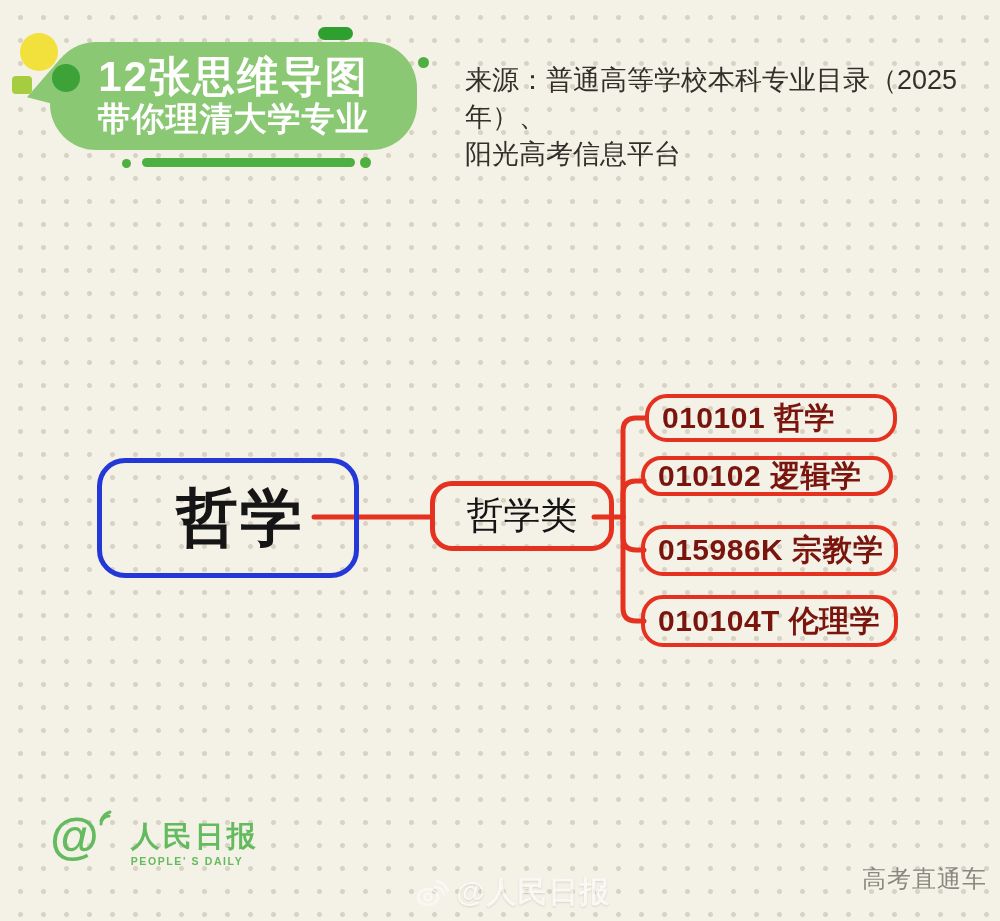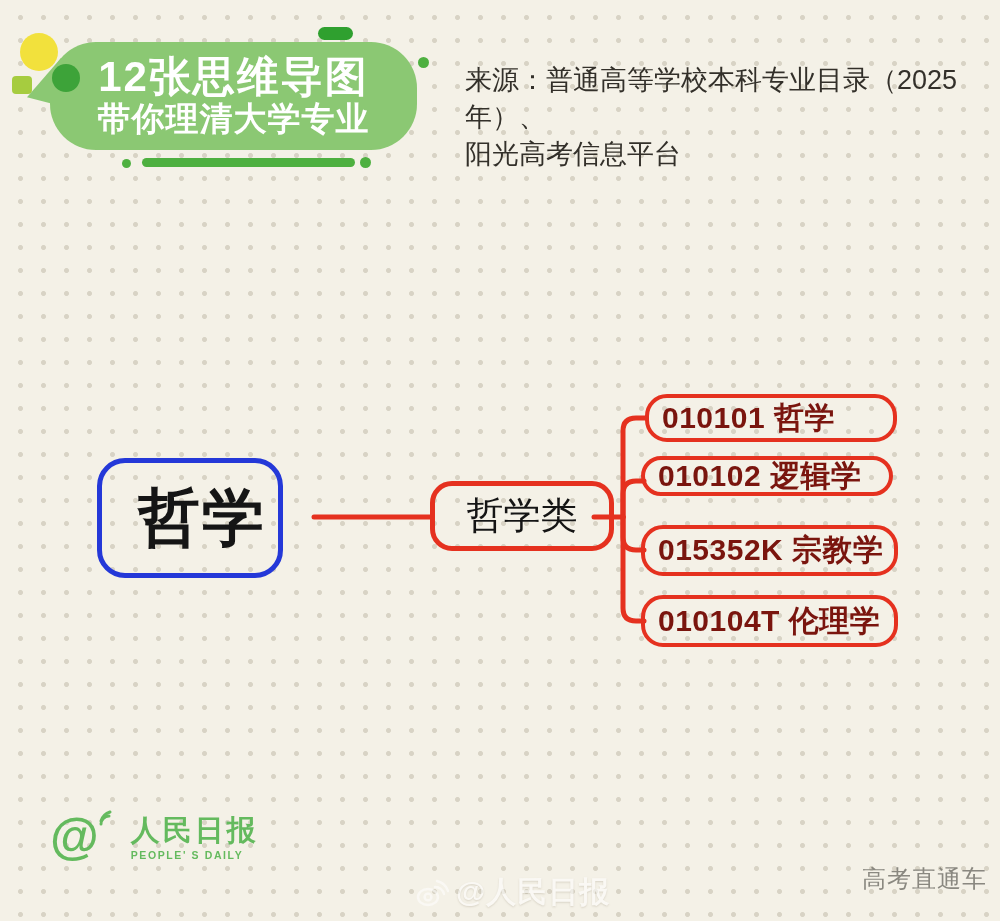--- a/index.html
+++ b/index.html
@@ -29,40 +29,40 @@
   .deco-pill{left:318px;top:27px;width:35px;height:13px;border-radius:7px;background:#2fa02f;}
   .deco-dot-right{left:418px;top:57px;width:11px;height:11px;border-radius:50%;background:#4eb040;}
   .underline-dot-l{left:122px;top:159px;width:9px;height:9px;border-radius:50%;background:#4eb040;}
   .underline-bar{left:142px;top:158px;width:213px;height:9px;border-radius:5px;background:#4eb040;}
   .underline-dot-r{left:360px;top:157px;width:11px;height:11px;border-radius:50%;background:#4eb040;}
   .source{left:465px;top:62px;width:528px;font-size:27px;line-height:37px;color:#33302a;}
   
   .connectors{left:0;top:0;width:1000px;height:921px;pointer-events:none;}
   .node{box-sizing:border-box;display:flex;align-items:center;justify-content:center;background:transparent;}
   .root-node{
-    left:97px;top:458px;width:186px;height:120px;border:5px solid #2438d8;border-radius:28px;
+    left:97px;top:458px;width:262px;height:120px;border:5px solid #2438d8;border-radius:28px;
     font-size:62px;font-weight:bold;color:#151515;letter-spacing:2px;padding-left:24px;
   }
   .category-node{
     left:430px;top:481px;width:184px;height:70px;border:5px solid #e5311f;border-radius:22px;
     font-size:37px;font-weight:normal;color:#151515;
   }
   .child-node{
     border:4px solid #e5311f;border-radius:22px;justify-content:flex-start;
     padding-left:13px;font-size:30px;font-weight:bold;color:#7a150e;letter-spacing:0.5px;
   }
   .child-1{left:645px;top:394px;width:252px;height:48px;text-align:center;}
   .child-2{left:641px;top:456px;width:252px;height:40px;}
   .child-3{left:641px;top:525px;width:257px;height:51px;}
   .child-4{left:641px;top:595px;width:257px;height:52px;}
   
   .pd-logo{left:50px;top:810px;display:flex;align-items:flex-start;gap:6px;color:#64ba5e;}
   .pd-at{font-size:50px;font-weight:bold;line-height:1;position:relative;top:2px;}
   .pd-waves{position:relative;top:-2px;left:-8px;}
-  .pd-col{display:flex;flex-direction:column;margin-top:6px;}
+  .pd-col{display:flex;flex-direction:column;margin-top:12px;}
   .pd-name{font-size:29px;font-weight:bold;letter-spacing:3px;line-height:1.0;}
   .pd-en{font-size:10.5px;font-weight:bold;letter-spacing:1.6px;margin-top:4px;}
   .watermark{
     left:415px;top:872px;display:flex;align-items:center;gap:7px;
     color:#ffffff;opacity:0.55;text-shadow:0 1px 2px rgba(160,150,130,0.6);
   }
   .wm-text{font-size:30px;font-weight:bold;letter-spacing:1px;}
   .channel{left:862px;top:863px;font-size:24px;color:#8a8880;letter-spacing:1px;}
 </style>
 </head>
@@ -108,21 +108,21 @@
     <span>哲学类</span>
   </div>
 
   <div class="abs node child-node child-1">
     <span>010101 哲学</span>
   </div>
   <div class="abs node child-node child-2">
     <span>010102 逻辑学</span>
   </div>
   <div class="abs node child-node child-3">
-    <span>015352K 宗教学</span>
+    <span>015986K 宗教学</span>
   </div>
   <div class="abs node child-node child-4">
     <span>010104T 伦理学</span>
   </div>
 
   <div class="abs pd-logo">
     <span class="pd-at">@</span>
     <svg class="pd-waves" width="20" height="20" viewBox="0 0 20 20">
       <g fill="none" stroke="#64ba5e" stroke-width="3" stroke-linecap="round">
         <path d="M4 16 A8 8 0 0 1 12 8"></path>

